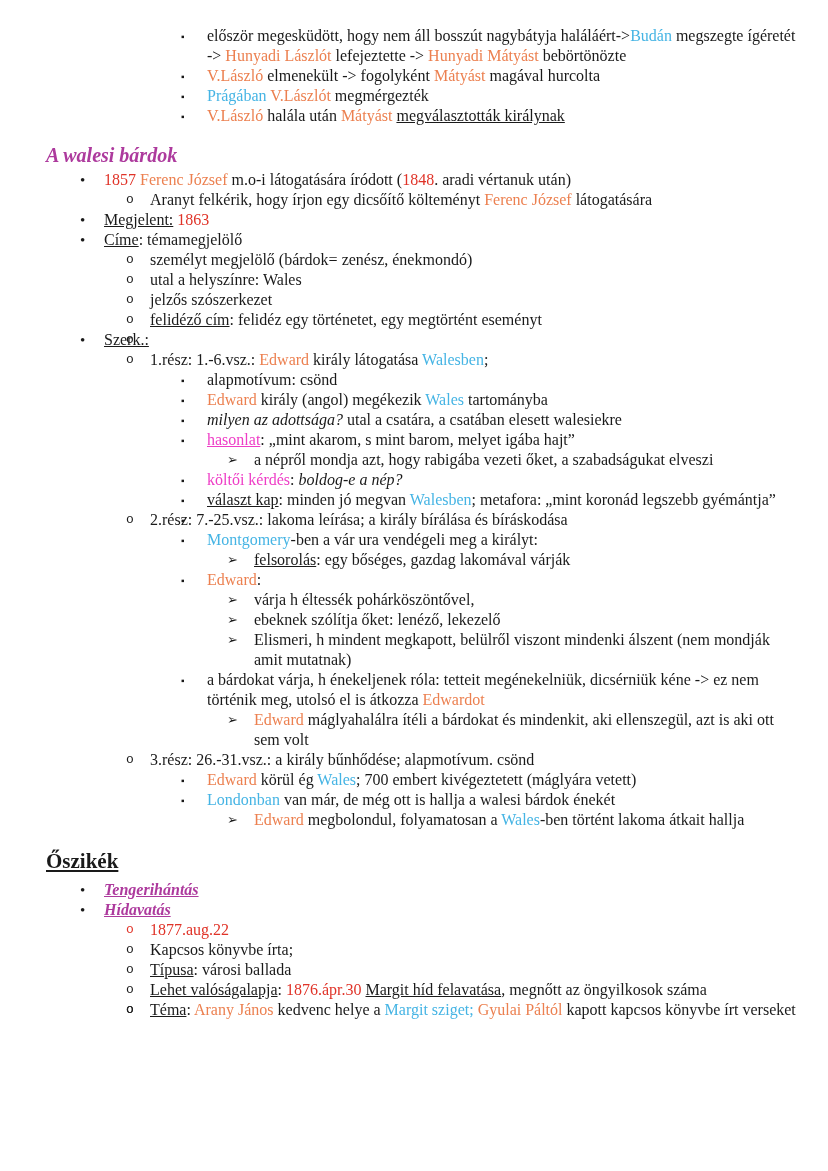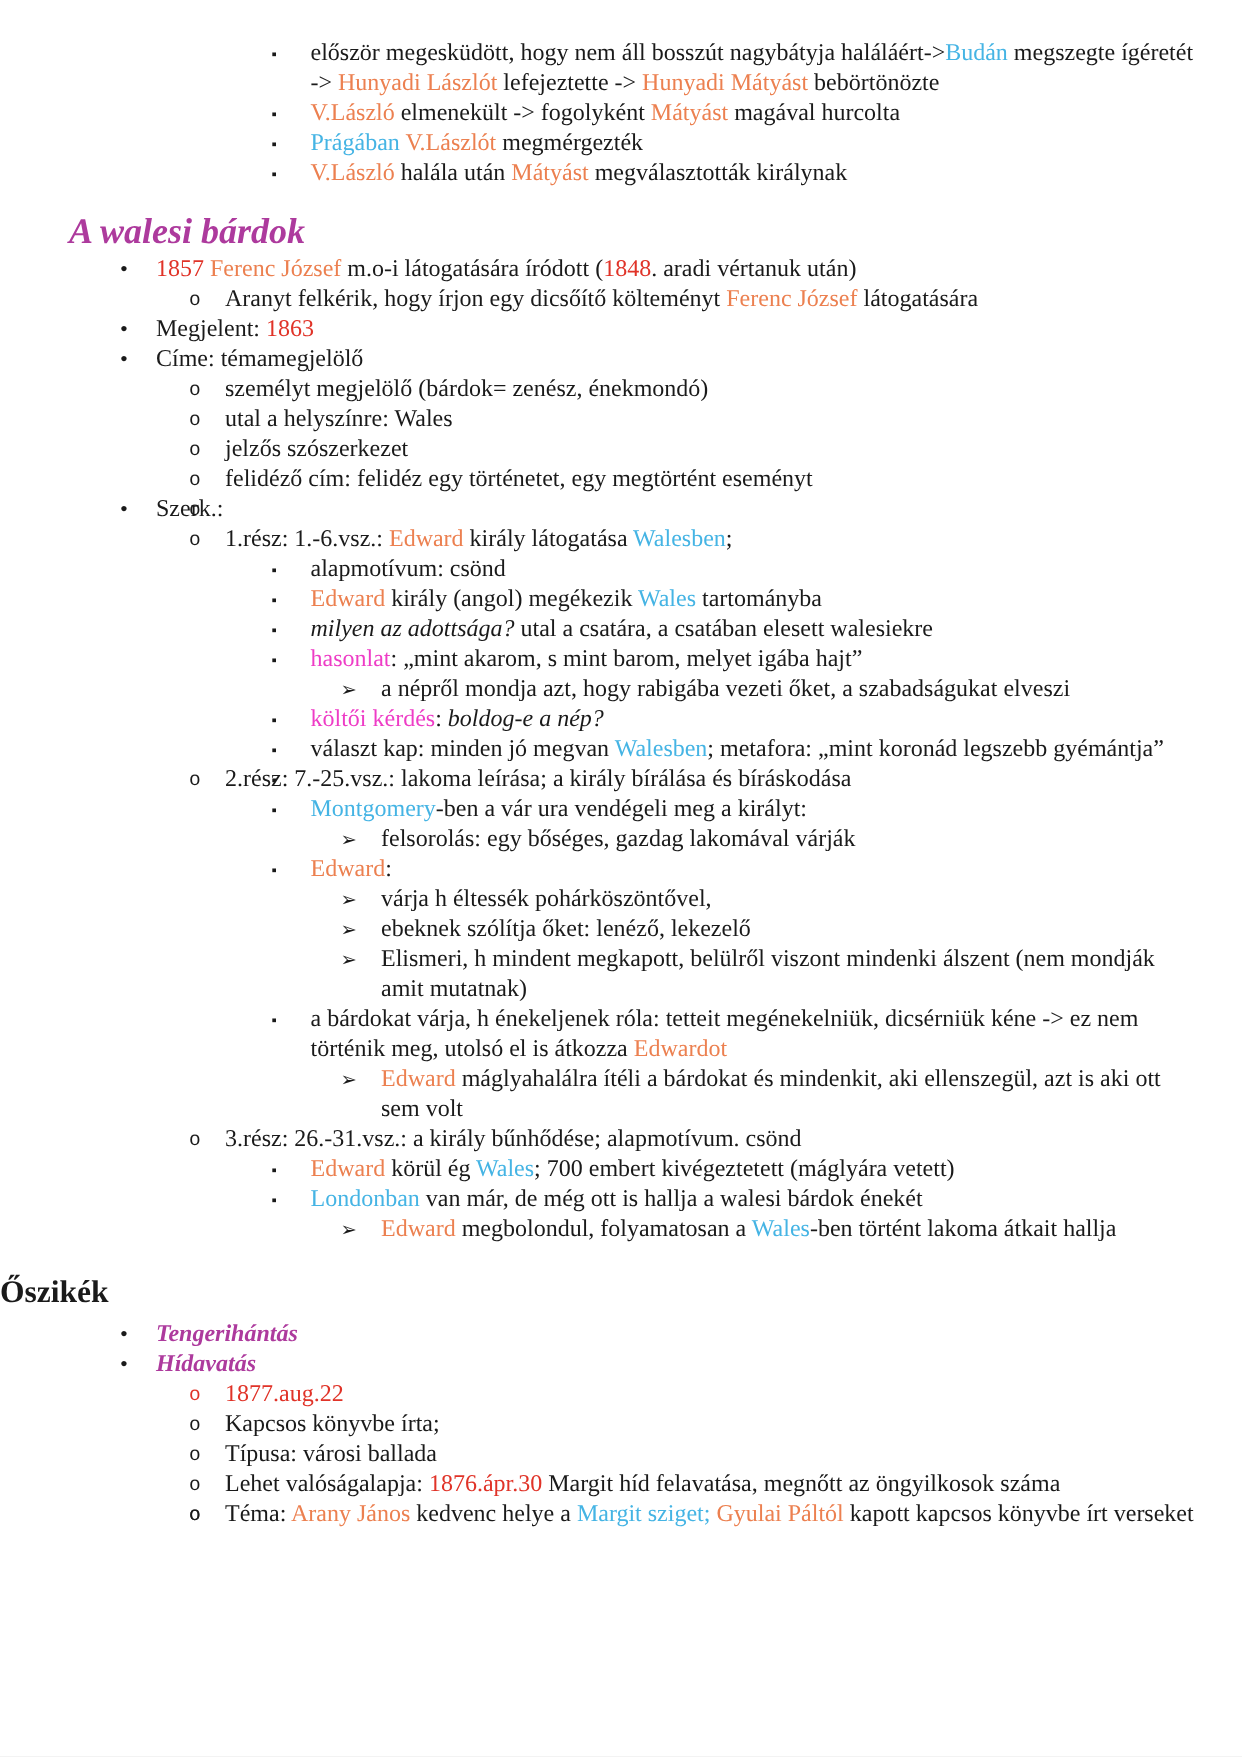--- a/index.html
+++ b/index.html
@@ -20,35 +20,36 @@
   .lvl3{padding-left:207px;}
   .lvl4{padding-left:254px;}
   .marker{position:absolute;top:0;}
   .lvl1 > .marker{left:80px;font-size:15px;}
   .lvl2 > .marker{left:126px;font-family:"Liberation Mono","DejaVu Sans Mono",monospace;font-size:13px;}
   .lvl3 > .marker{left:181px;font-size:10px;top:1px;}
   .lvl4 > .marker{left:227px;font-size:13px;}
   .h-purple{
     color:var(--purple);
     font-weight:bold;font-style:italic;
-    font-size:24px;line-height:26px;
+    font-size:20px;line-height:26px;
     padding-left:46px;
     margin-top:16px;margin-bottom:2px;
   }
   .h-black{
     font-weight:bold;
     font-size:21px;line-height:26px;
+    padding-left:46px;
     margin-top:18px;margin-bottom:6px;
   }
   .red{color:var(--red);}
   .orange{color:var(--orange);}
   .cyan{color:var(--cyan);}
   .pink{color:var(--pink);}
   .purple{color:var(--purple);}
-  .u{}
+  .u{text-decoration:underline;}
   .i{font-style:italic;}
   .b{font-weight:bold;}
 </style>
 </head>
 <body>
 
 <div id="page" style="background: rgb(255, 255, 255); color: rgb(26, 26, 26);">
   <div>
       <div class="line lvl3"><span class="marker">▪</span><span>először megesküdött, hogy nem áll bosszút nagybátyja haláláért-&gt;</span><span class="cyan">Budán</span><span> megszegte ígéretét -&gt; </span><span class="orange">Hunyadi Lászlót</span><span> lefejeztette -&gt; </span><span class="orange">Hunyadi Mátyást</span><span> bebörtönözte</span></div>
       <div class="line lvl3"><span class="marker">▪</span><span class="orange">V.László</span><span> elmenekült -&gt; fogolyként </span><span class="orange">Mátyást</span><span> magával hurcolta</span></div>

